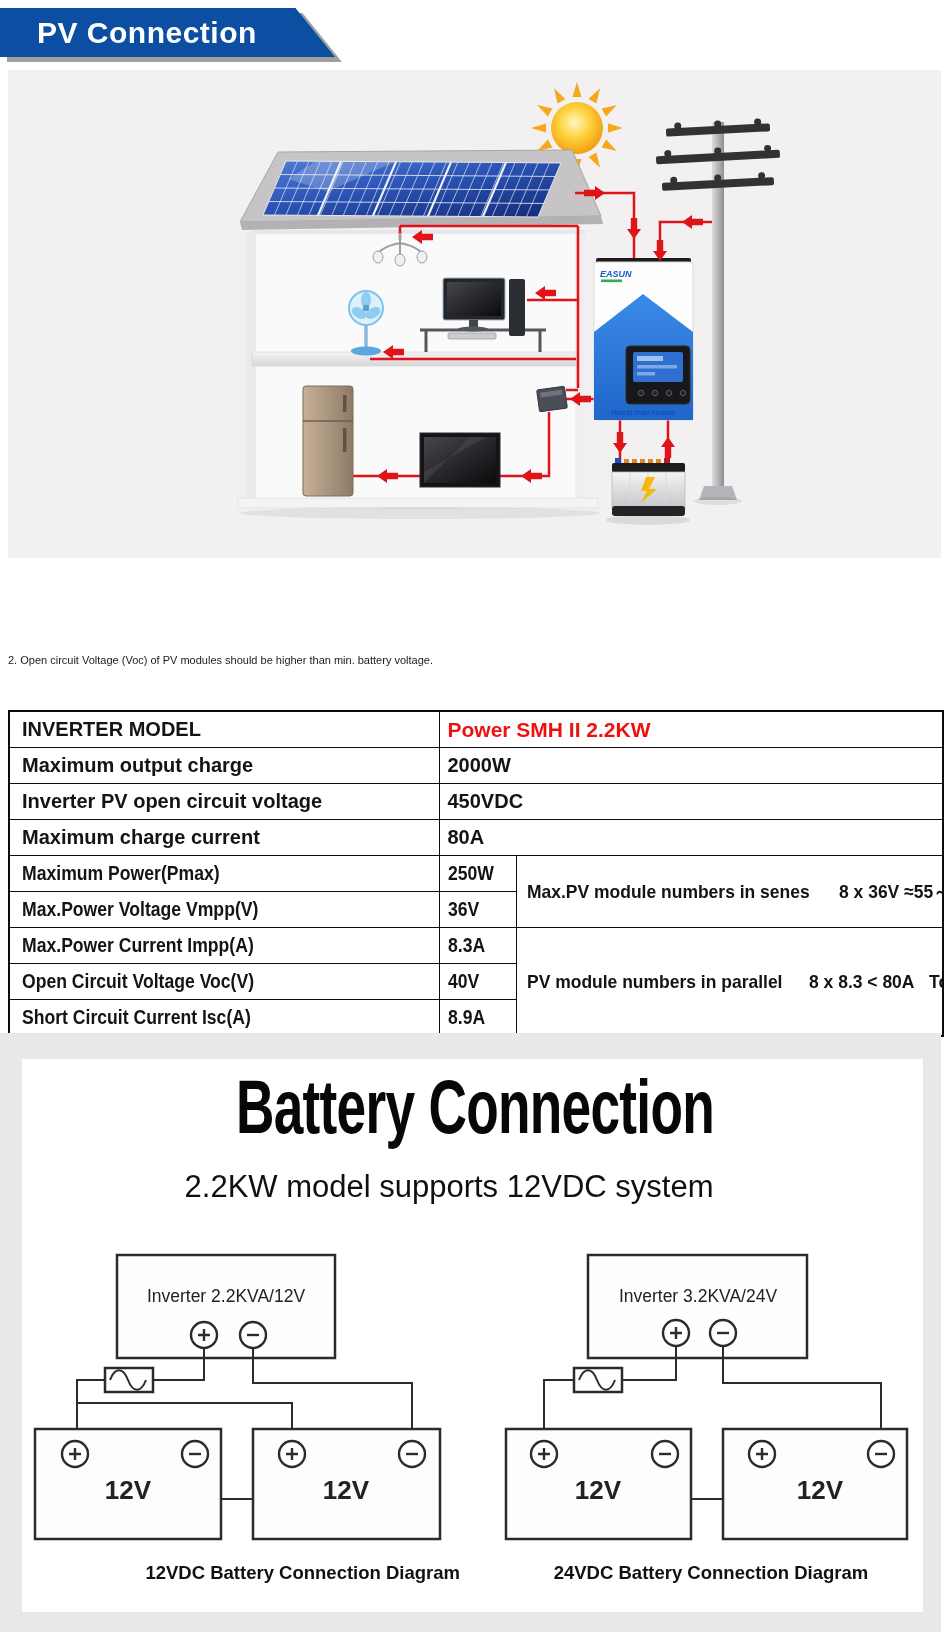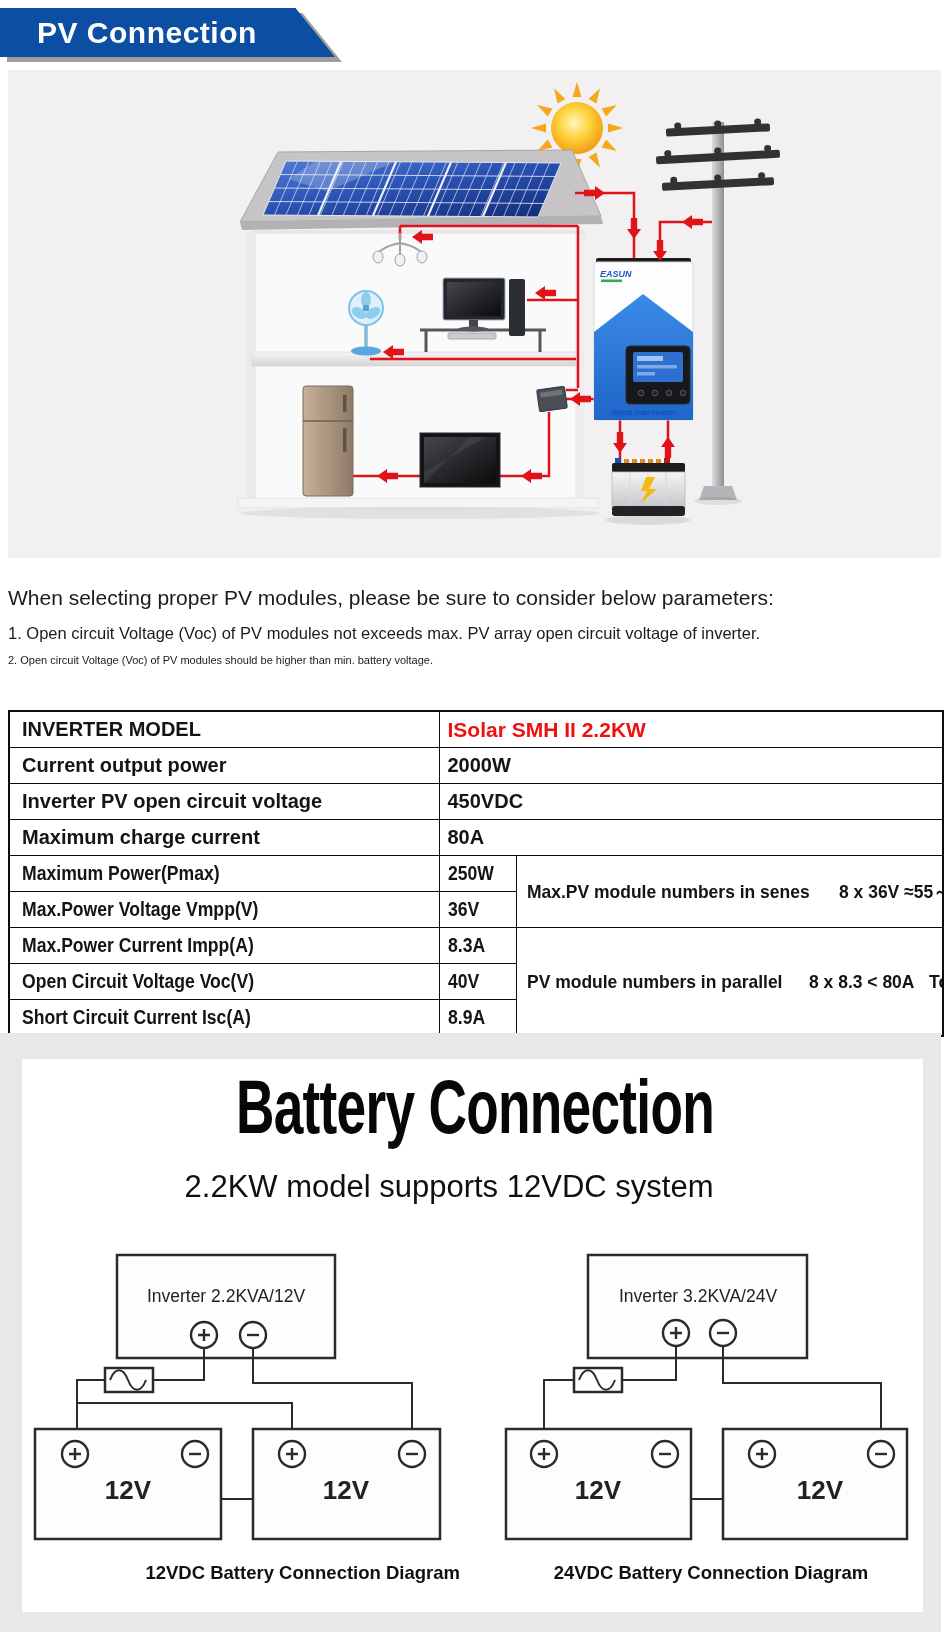--- a/index.html
+++ b/index.html
@@ -259,37 +259,35 @@
       <use href="#blockArrow" transform="translate(556,293) rotate(180)"></use>
       <use href="#blockArrow" transform="translate(404,352) rotate(180)"></use>
       <use href="#blockArrow" transform="translate(591,399) rotate(180)"></use>
       <use href="#blockArrow" transform="translate(398,476) rotate(180)"></use>
       <use href="#blockArrow" transform="translate(542,476) rotate(180)"></use>
       <use href="#blockArrow" transform="translate(620,432) rotate(90)"></use>
       <use href="#blockArrow" transform="translate(668,458) rotate(-90)"></use>
     </g>
   </svg>
 
-  <div class="intro-heading">When selecting proper PV modules, please be sure to consider below parameters:</div>
-  <div class="intro-item1">1. Open circuit Voltage (Voc) of PV modules not exceeds max. PV array open circuit voltage of inverter.</div>
   <div class="intro-item2">2. Open circuit Voltage (Voc) of PV modules should be higher than min. battery voltage.</div>
 
   <table class="spec">
     <colgroup>
         <col style="width:430px">
         <col style="width:77px">
         <col style="width:427px">
       </colgroup>
     <tbody>
         <tr>
       <td><span>INVERTER MODEL</span></td>
-      <td class="val model" colspan="2"><span>ISolar SMH II 2.2KW</span></td>
-    </tr>
-    <tr>
-      <td><span>Current output power</span></td>
+      <td class="val model" colspan="2"><span>Power SMH II 2.2KW</span></td>
+    </tr>
+    <tr>
+      <td><span>Maximum output charge</span></td>
       <td class="val" colspan="2"><span>2000W</span></td>
     </tr>
     <tr>
       <td><span>Inverter PV open circuit voltage</span></td>
       <td class="val" colspan="2"><span>450VDC</span></td>
     </tr>
     <tr>
       <td><span>Maximum charge current</span></td>
       <td class="val" colspan="2"><span>80A</span></td>
     </tr>

